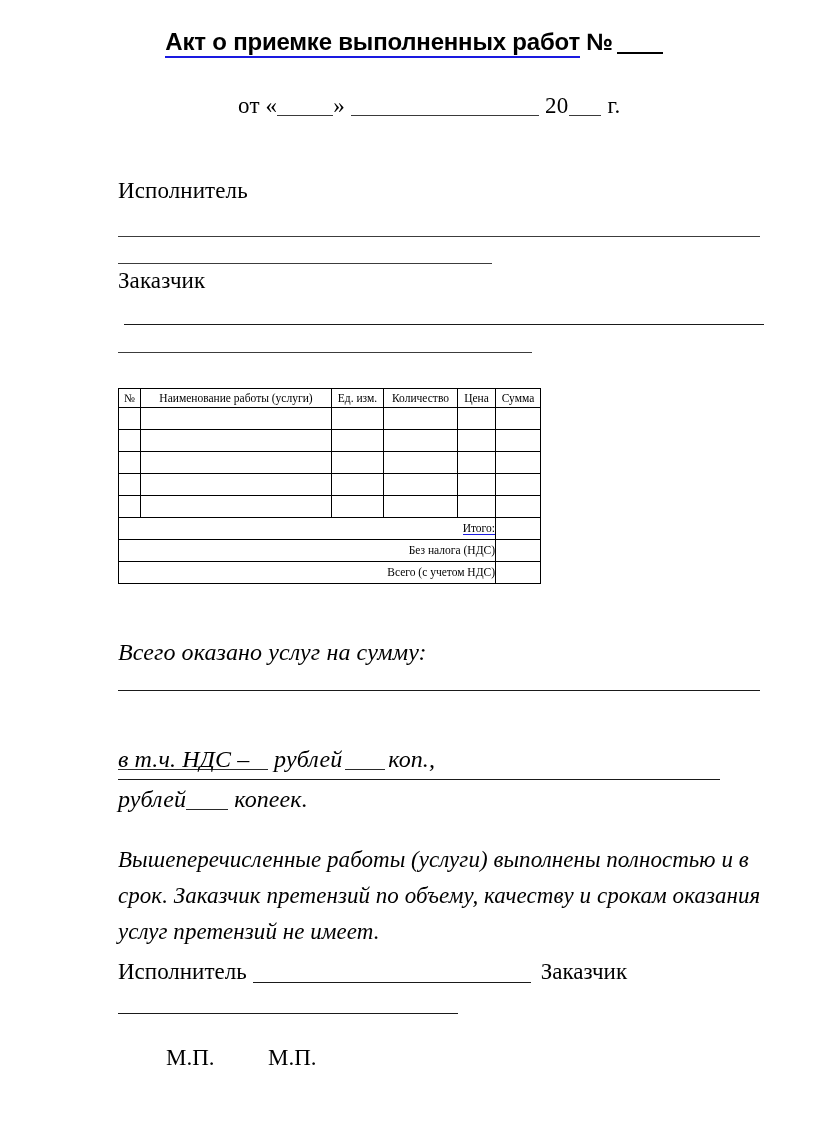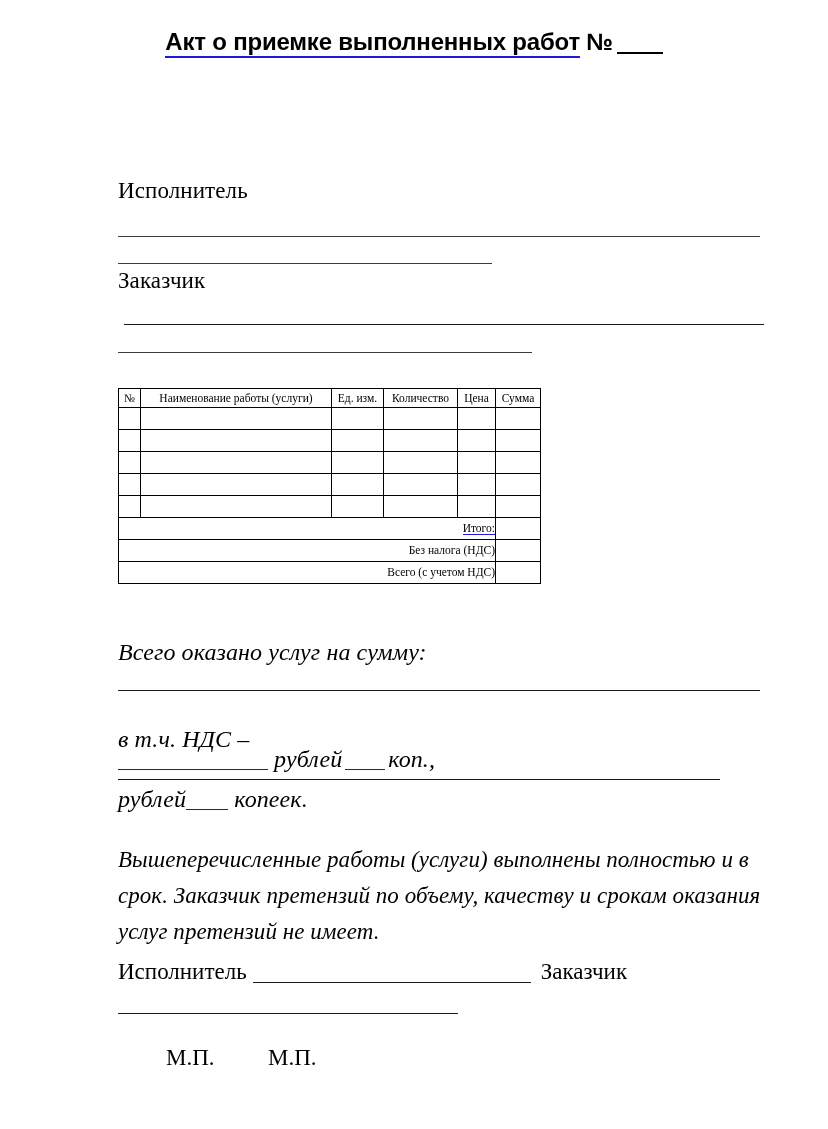--- a/index.html
+++ b/index.html
@@ -180,20 +180,24 @@
 </style>
 </head>
 <body>
 
 <div class="page">
 
   <div class="title-row">
     <span class="title-main">Акт о приемке выполненных работ</span><span class="title-no">№</span><span class="title-no-blank"></span>
   </div>
 
+  <div class="date-row">
+    <span>от «</span><span class="blank-u b-day"></span><span>»</span><span class="blank-u b-month"></span><span>20</span><span class="blank-u b-year"></span>
+    <span>г.</span>
+  </div>
 
   <div class="party-label" style="left:118px; top:178px;">Исполнитель</div>
   <div class="rule" style="left:118px; top:236px; width:642px;"></div>
   <div class="rule" style="left:118px; top:263px; width:374px;"></div>
 
   <div class="party-label" style="left:118px; top:268px;">Заказчик</div>
   <div class="rule rule-dark" style="left:124px; top:324px; width:640px;"></div>
   <div class="rule" style="left:118px; top:352px; width:414px;"></div>
 
   <table class="tbl">
@@ -266,21 +270,21 @@
 
   <div class="ital" style="left:118px; top:639px;">Всего оказано услуг на сумму:</div>
 
   <div class="rule rule-dark" style="left:118px; top:690px; width:642px;"></div>
 
   <div class="ital" style="left:118px; top:698px;margin-top:48px;">
     <span class="ital-blank ib-rub"></span>
     <span>рублей</span><span class="ital-blank ib-kop"></span><span>коп.,</span>
   </div>
 
-  <div class="ital" style="left:118px; top:726px;">в т.ч. НДС –</div>
+  <div class="ital" style="left:118px; top:746px;">в т.ч. НДС –</div>
 
   <div class="rule rule-dark" style="left:118px; top:779px; width:602px;"></div>
 
   <div class="ital" style="left:118px; top:786px;">
     <span>рублей</span><span class="ital-blank ib-kop2"></span> <span>копеек.</span>
   </div>
 
   <div class="para">Вышеперечисленные работы (услуги) выполнены полностью и в срок. Заказчик претензий по объему, качеству и срокам оказания услуг претензий не имеет.</div>
 
   <div class="sig" style="left:118px; top:959px;text-align:right;">

